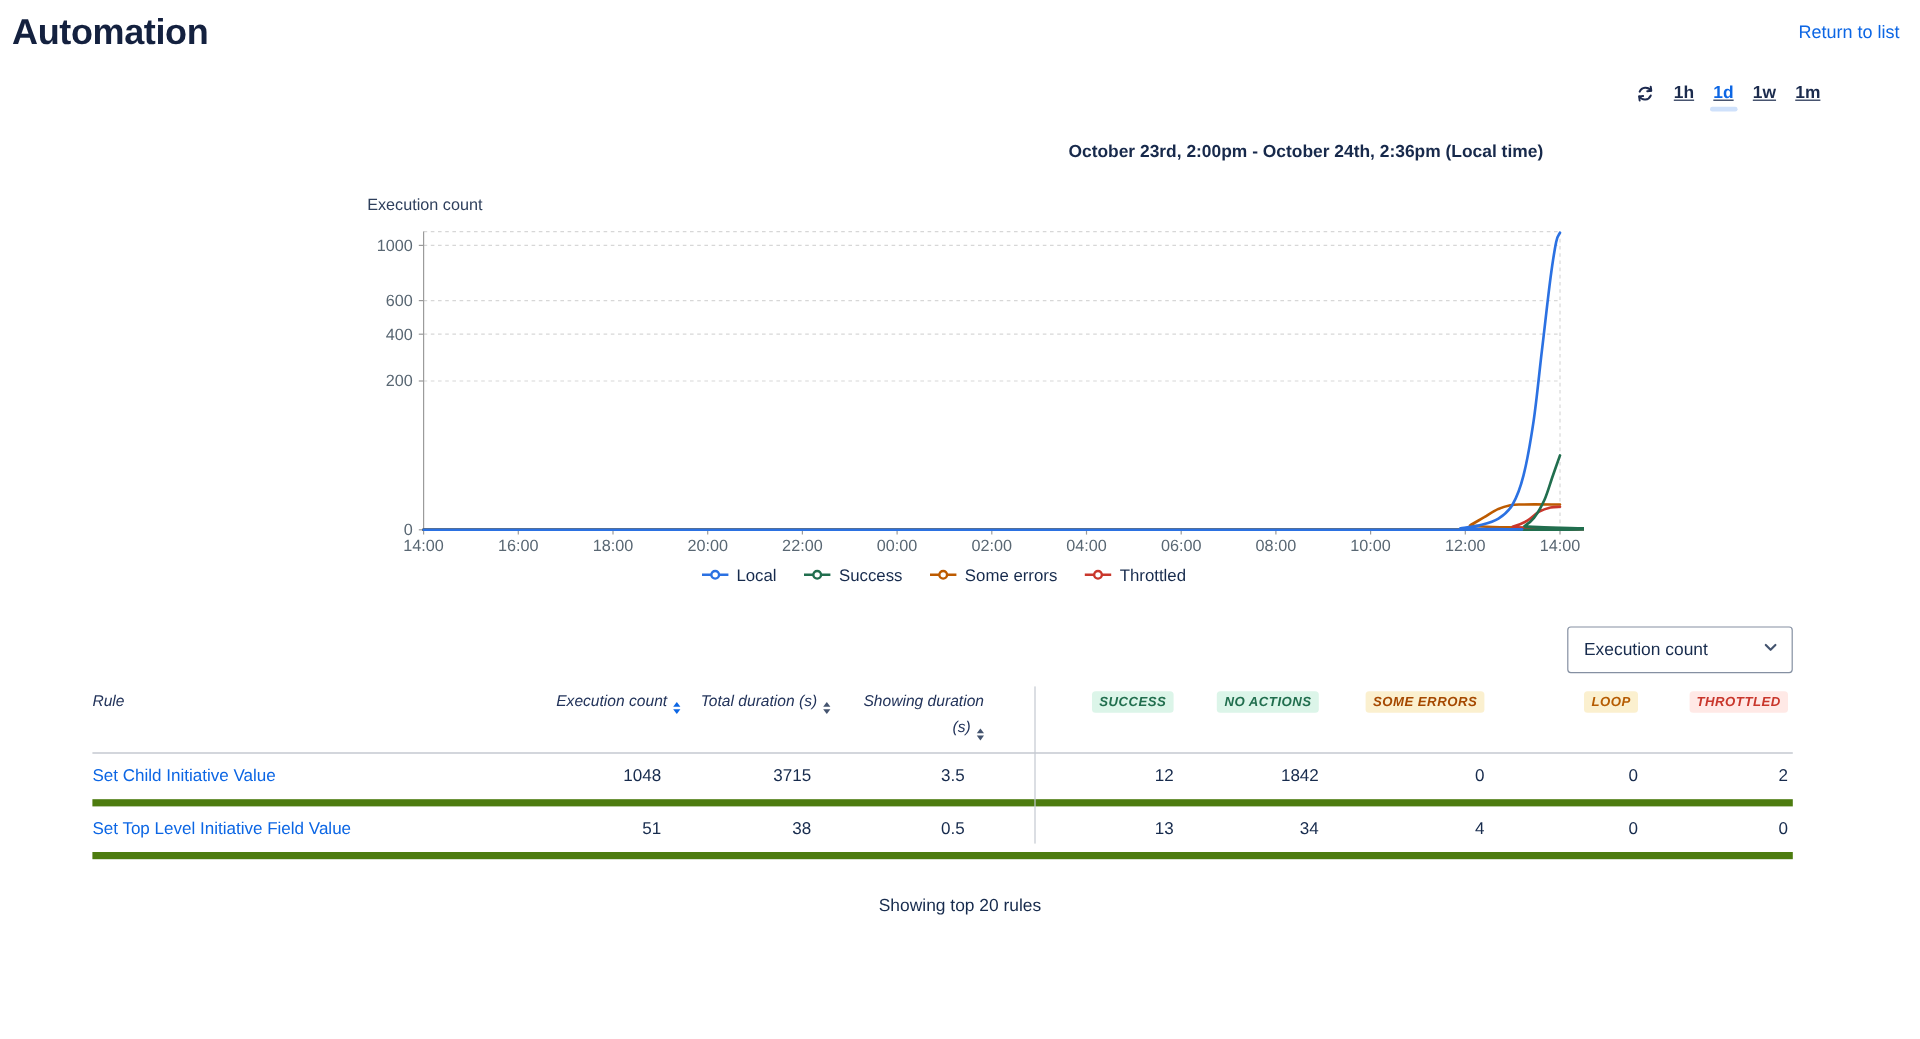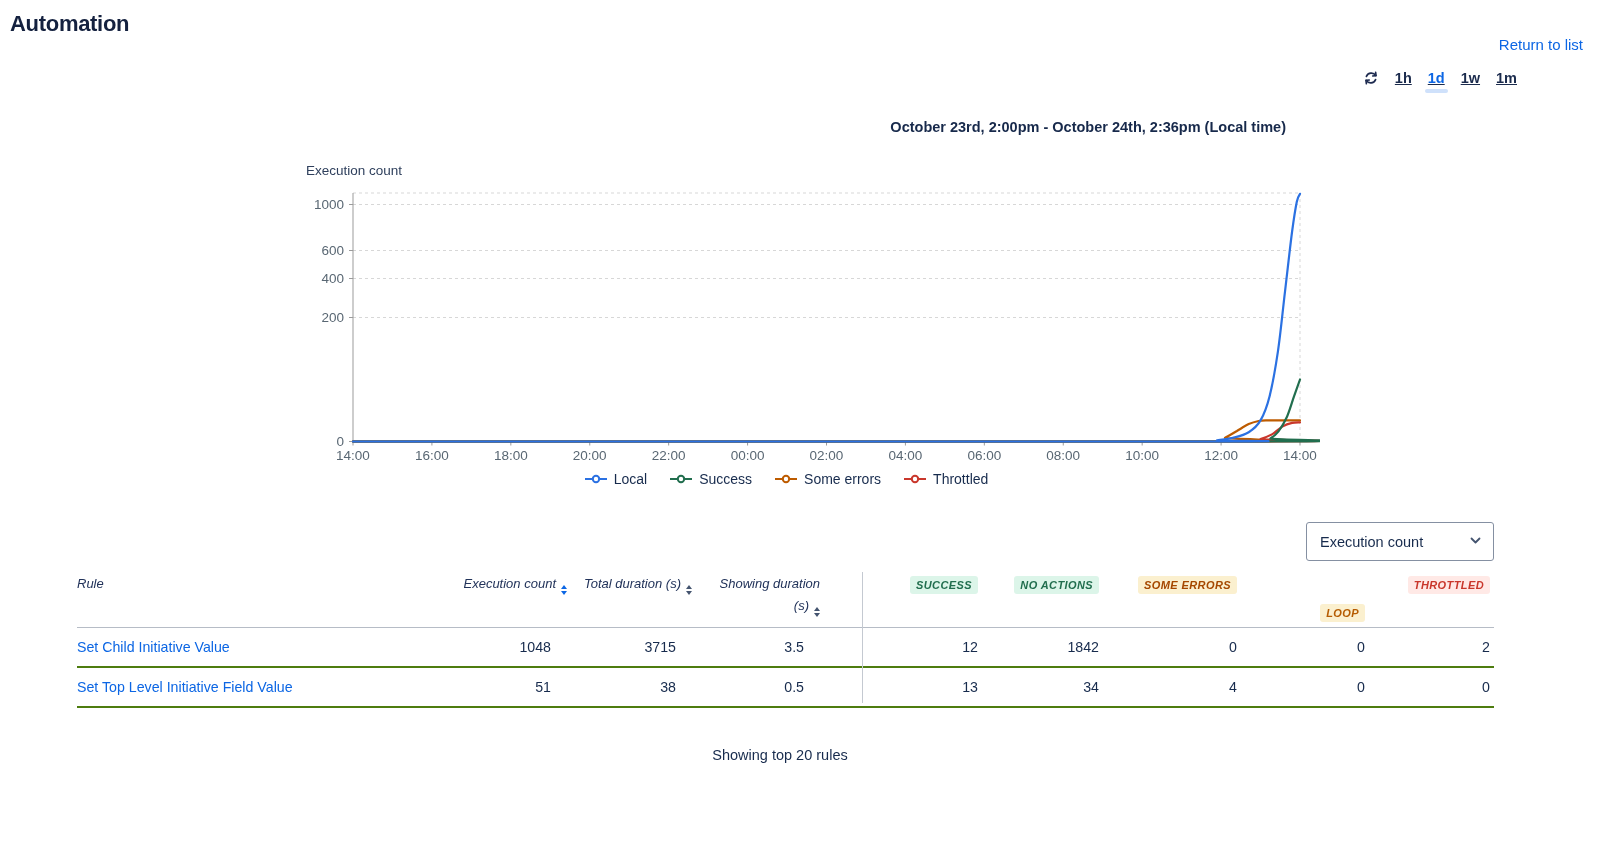--- a/index.html
+++ b/index.html
@@ -1,20 +1,20 @@
 <!DOCTYPE html>
 <html><head>
 <meta charset="utf-8">
 <style>
   html,body{margin:0;padding:0;background:#fff;}
   body{font-family:"Liberation Sans","DejaVu Sans",sans-serif;color:#172B4D;}
   #app{position:relative;width:1600px;height:866px;background:#fff;overflow:hidden;}
 
-  .page-title{position:absolute;left:10px;top:11px;font-size:22px;font-weight:700;letter-spacing:-.3px;color:#14213F;}
-  .return-link{position:absolute;top:36px;right:17px;font-size:15px;font-weight:500;color:#0C66E4;cursor:pointer;}
+  .page-title{position:absolute;left:10px;top:11px;font-size:30px;font-weight:700;letter-spacing:-.3px;color:#14213F;}
+  .return-link{position:absolute;top:19px;right:17px;font-size:15px;font-weight:500;color:#0C66E4;cursor:pointer;}
 
   .timerange{position:absolute;top:70px;right:83px;display:flex;align-items:center;gap:16px;font-size:14.5px;font-weight:600;color:#1B2B4D;text-decoration:underline;}
   .tr-icon{display:flex;align-items:center;cursor:pointer;}
   .tr-opt{cursor:pointer;position:relative;}
   .tr-opt.selected{color:#0C66E4;}
   .tr-opt.selected::after{content:"";position:absolute;left:-3px;right:-3px;bottom:-7px;height:4px;border-radius:2px;background:#CFE1FB;}
 
   .chart-title{position:absolute;top:119px;left:286px;width:1000px;text-align:right;font-size:14.5px;font-weight:700;color:#17294B;}
   .ylabel{position:absolute;left:306px;top:163px;font-size:13.5px;color:#2E3F5C;}
   #chart{position:absolute;left:290px;top:160px;}
@@ -30,31 +30,31 @@
   .thead .h-rule{text-align:left;padding-top:6px;}
   .line2{margin-top:7px;}
   .sort{display:inline-flex;flex-direction:column;gap:2px;margin-left:5px;vertical-align:-1px;color:#44546F;}
   .sort.blue{color:#0C66E4;}
   .sort i{display:block;width:0;height:0;border-left:3.5px solid transparent;border-right:3.5px solid transparent;}
   .sort .up{border-bottom:4.5px solid currentColor;}
   .sort .down{border-top:4.5px solid currentColor;}
   .badge{display:inline-block;font-size:11px;font-weight:700;letter-spacing:.4px;padding:3px 6px;border-radius:3px;line-height:1.1;}
   .badge.success{background:#DCF5E9;color:#216E4E;}
   .badge.warning{background:#FBF0CF;color:#A54800;}
-  .badge.warning.bright{color:#B65C02;margin-top:28px;}
+  .badge.warning.bright{color:#B65C02;}
   .badge.danger{background:#FFE9E6;color:#C9372C;}
-  .row{height:38px;align-items:center;border-bottom:2px solid #4d7c0f;font-size:14.2px;color:#172B4D;}
+  .row{height:38px;align-items:center;border-bottom:6px solid #4d7c0f;font-size:14.2px;color:#172B4D;}
   .row .num{text-align:right;}
   .row .pad16{padding-right:16px;}
   .row .pad4{padding-right:4px;}
   .thead .pad4{padding-right:4px;}
   .rule-link{color:#0C66E4;cursor:pointer;}
   .vdivider{position:absolute;left:862px;top:572px;height:131px;width:0;border-left:1px solid #C4C9D1;}
 
-  .footer{position:absolute;top:747px;left:280px;width:1000px;text-align:center;font-size:14.5px;color:#172B4D;}
+  .footer{position:absolute;top:747px;left:300px;width:1000px;text-align:center;font-size:14.5px;color:#172B4D;}
 </style>
 </head>
 <body>
 <div id="app">
 
   <div class="page-title">Automation</div>
   <div class="return-link">Return to list</div>
 
   <div class="timerange">
     <span class="tr-icon">

